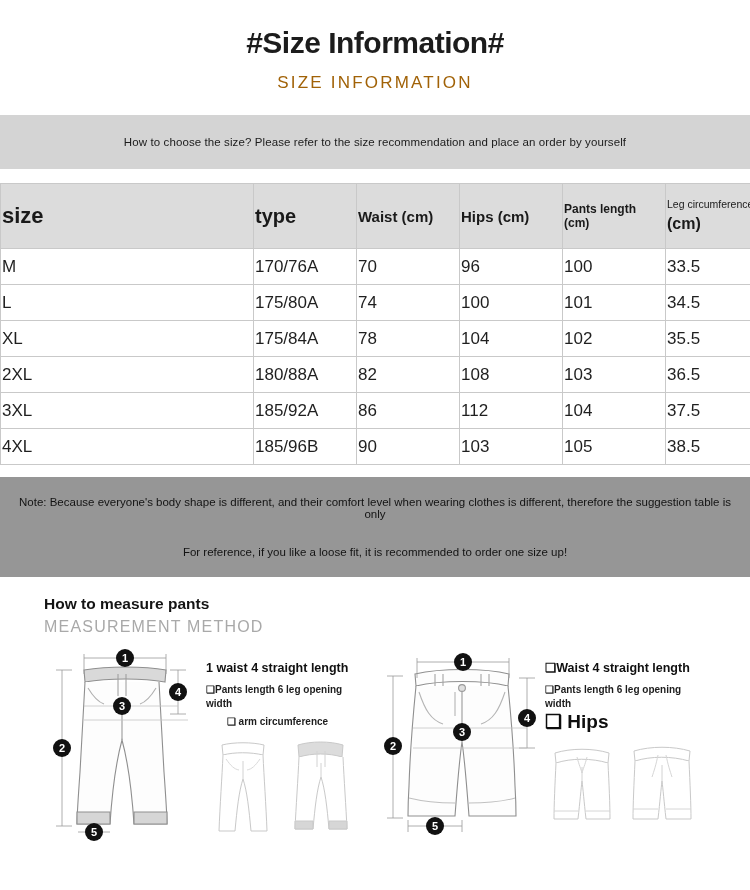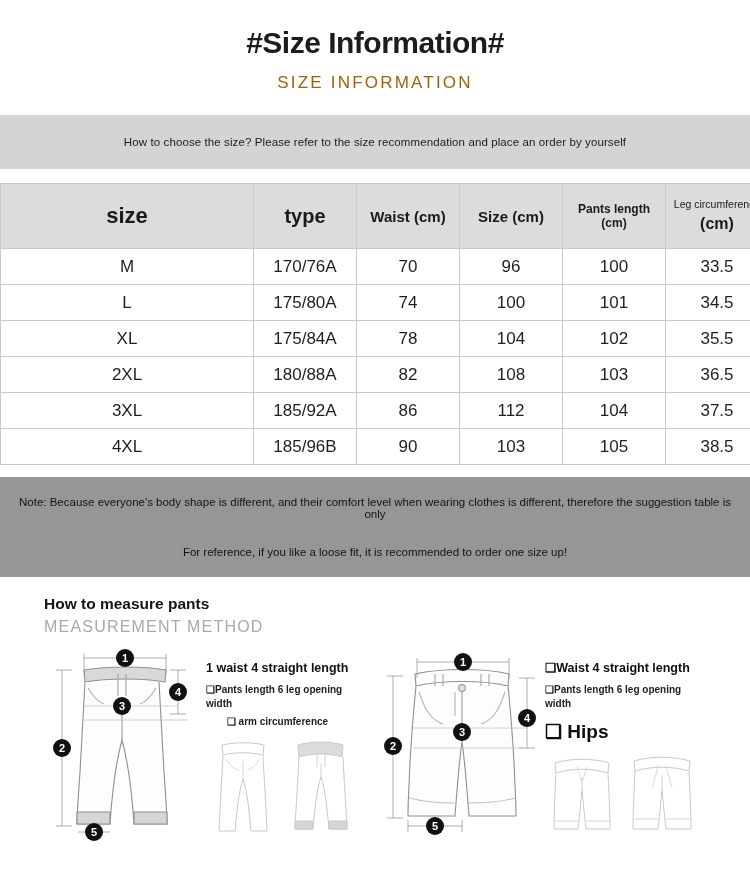--- a/index.html
+++ b/index.html
@@ -59,21 +59,21 @@
     background: #ffffff;
   }
   table.size-table {
     width: 750px;
     border-collapse: collapse;
     table-layout: fixed;
   }
   table.size-table th,
   table.size-table td {
     border: 1px solid #c9c9c9;
-    text-align: center;
+    text-align: left;
     vertical-align: middle;
   }
   table.size-table thead th {
     background: #dcdcdc;
     height: 62px;
     color: #1a1a1a;
   }
   .th-size   { font-size: 22px; font-weight: bold; }
   .th-type   { font-size: 20px; font-weight: bold; }
   .th-mid    { font-size: 15px; font-weight: bold; }
@@ -165,21 +165,20 @@
   .label-l3 {
     margin-top: 5px;
     font-size: 10px;
     font-weight: bold;
     color: #1d1d1d;
     line-height: 1.35;
     text-align: center;
     padding-right: 22px;
   }
   .label-hips {
-    margin-top: 10px;
     font-size: 19px;
     font-weight: bold;
     color: #0e0e0e;
   }
   .mini-figs {
     margin-top: 6px;
     display: flex;
     gap: 6px;
   }
 </style>
@@ -195,21 +194,21 @@
   <div class="instruction-text">How to choose the size? Please refer to the size recommendation and place an order by yourself</div>
 </div>
 
 <div class="table-wrap">
   <table class="size-table">
     <thead>
       <tr>
         <th class="col-size th-size">size</th>
         <th class="col-type th-type">type</th>
         <th class="col-w th-mid">Waist (cm)</th>
-        <th class="col-h th-mid">Size (cm)</th>
+        <th class="col-h th-mid">Hips (cm)</th>
         <th class="col-p th-small">Pants length (cm)</th>
         <th class="col-l th-stack">
           <span class="l1">Leg circumference</span>
           <span class="l2">(cm)</span>
         </th>
       </tr>
     </thead>
     <tbody>
       <tr>
         <td>M</td>

